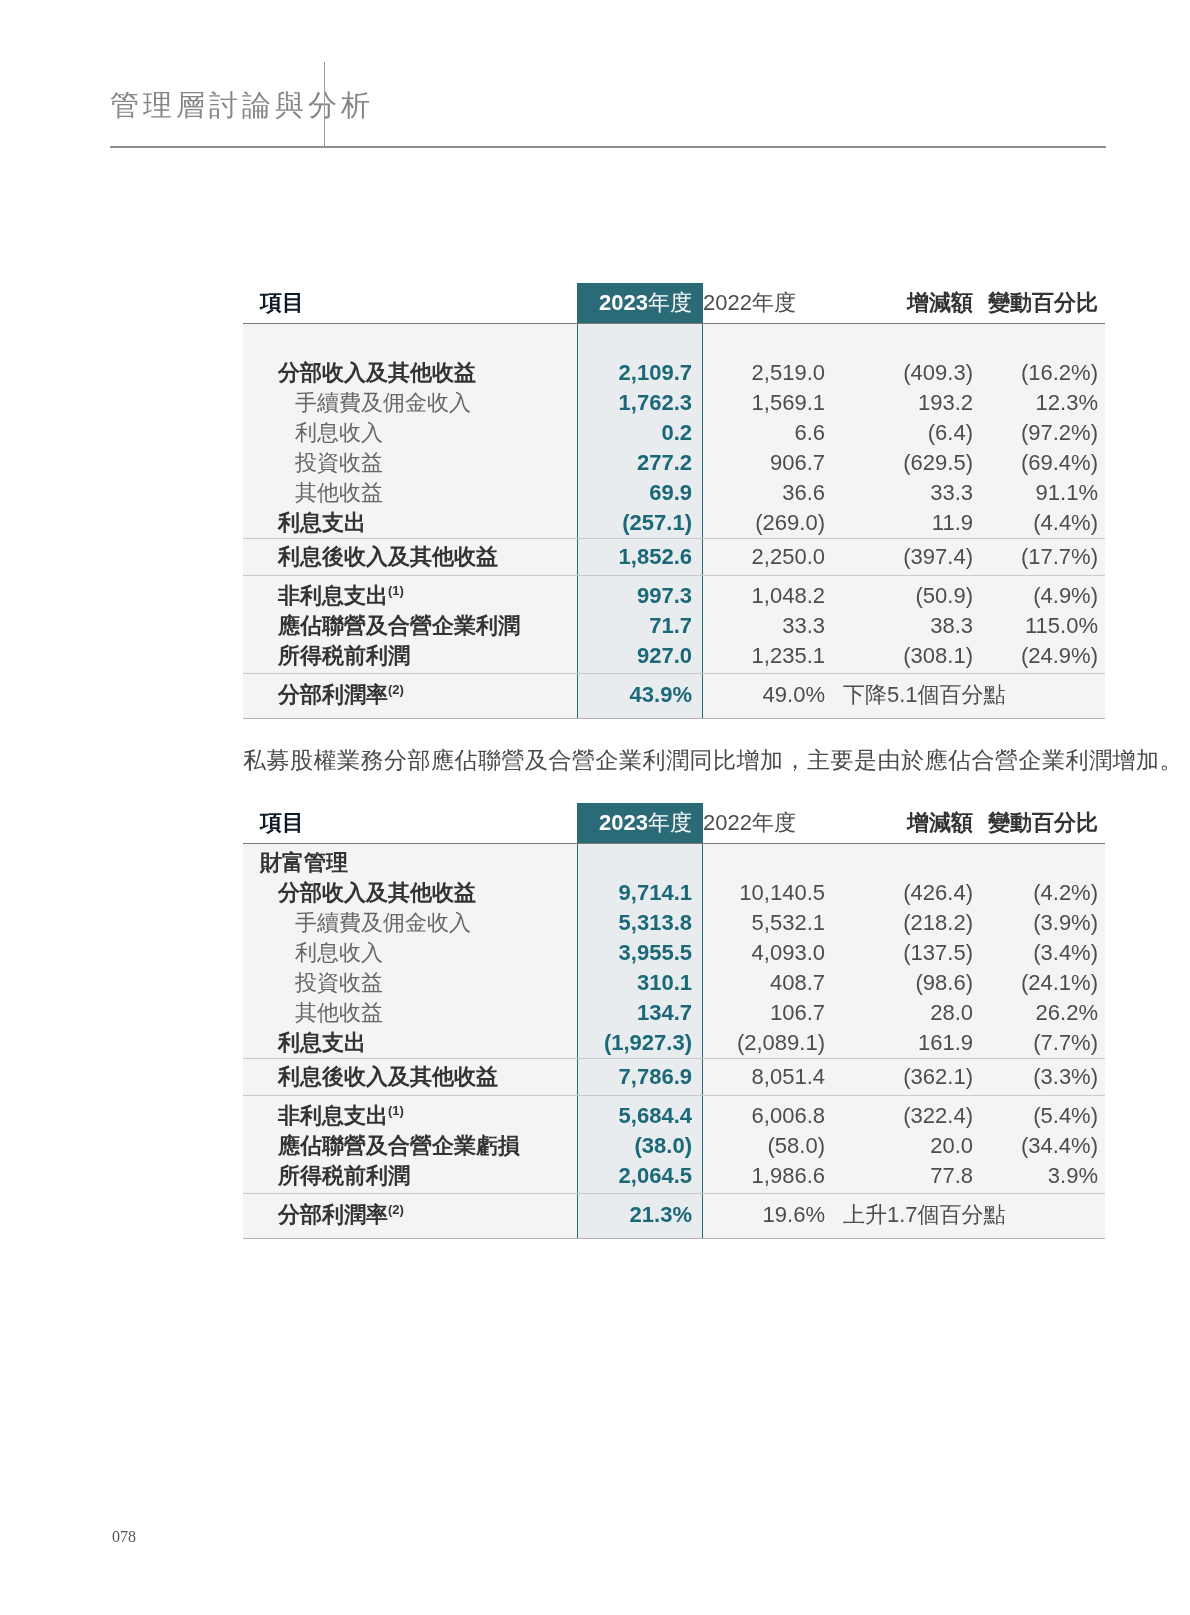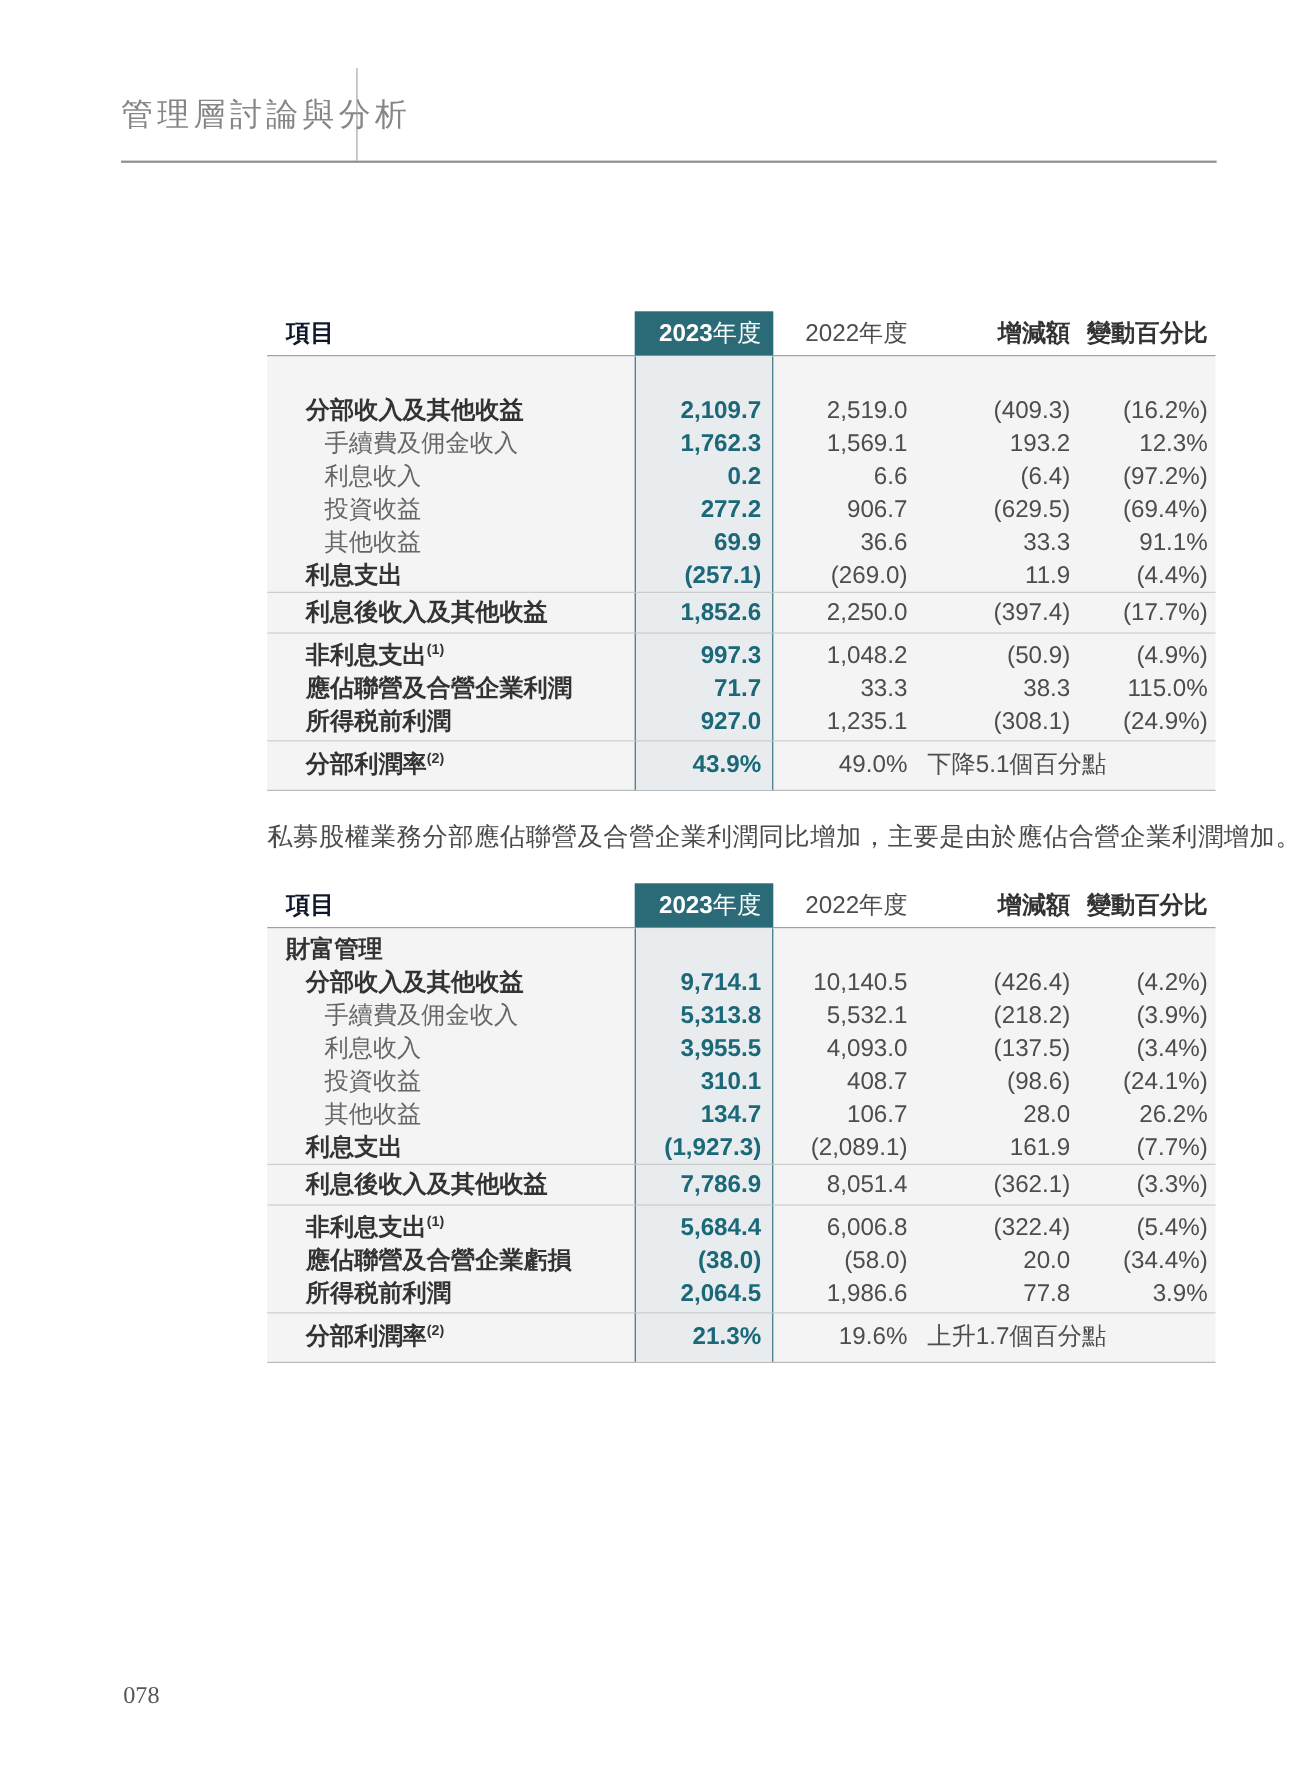--- a/index.html
+++ b/index.html
@@ -26,21 +26,21 @@
   .fin-table{position:absolute;left:243px;width:862px;font-size:22px;}
   .t-header{display:flex;height:40px;line-height:40px;border-bottom:1px solid #7a7a7a;}
   .t-header .th{white-space:nowrap;}
   .th.item{width:334px;padding-left:17px;font-weight:bold;color:#0f172a;box-sizing:border-box;}
   .th.y2023{
     width:126px;box-sizing:border-box;
     background:var(--teal,#2a6b77);color:#ffffff;
     text-align:right;padding-right:11px;
   }
   .th.y2023 .yr-num{font-weight:bold;}
-  .th.y2022{width:122px;text-align:right;color:#4d4d4d;box-sizing:border-box;}
+  .th.y2022{width:122px;text-align:left;color:#4d4d4d;box-sizing:border-box;}
   .th.change{width:148px;text-align:right;font-weight:bold;color:#333;box-sizing:border-box;}
   .th.pct{width:132px;text-align:right;font-weight:bold;color:#333;padding-right:7px;box-sizing:border-box;}
 
   .t-body{position:relative;background:#f4f4f4;border-bottom:1px solid #b3b3b3;}
   .col-overlay{
     position:absolute;z-index:0;top:0;bottom:0;left:334px;width:126px;
     box-sizing:border-box;background:#e8ecef;
     border-left:1.5px solid var(--teal,#2a6b77);
     border-right:1.5px solid var(--teal,#2a6b77);
   }
@@ -70,21 +70,21 @@
   .note-paragraph{
     position:absolute;left:243px;top:744px;margin:0;
     font-size:23px;line-height:32px;color:#4a4a4a;
     letter-spacing:0.5px;white-space:nowrap;
   }
 
   
   .page-number{
     position:absolute;left:112px;top:1528px;
     font-family:"Liberation Serif", serif;
-    font-size:22px;color:#565656;
+    font-size:16px;color:#565656;
   }
 </style>
 </head>
 <body>
 
 <div class="page">
 
   <div class="doc-title">管理層討論與分析</div>
   <div class="vrule"></div>
   <div class="hrule"></div>

